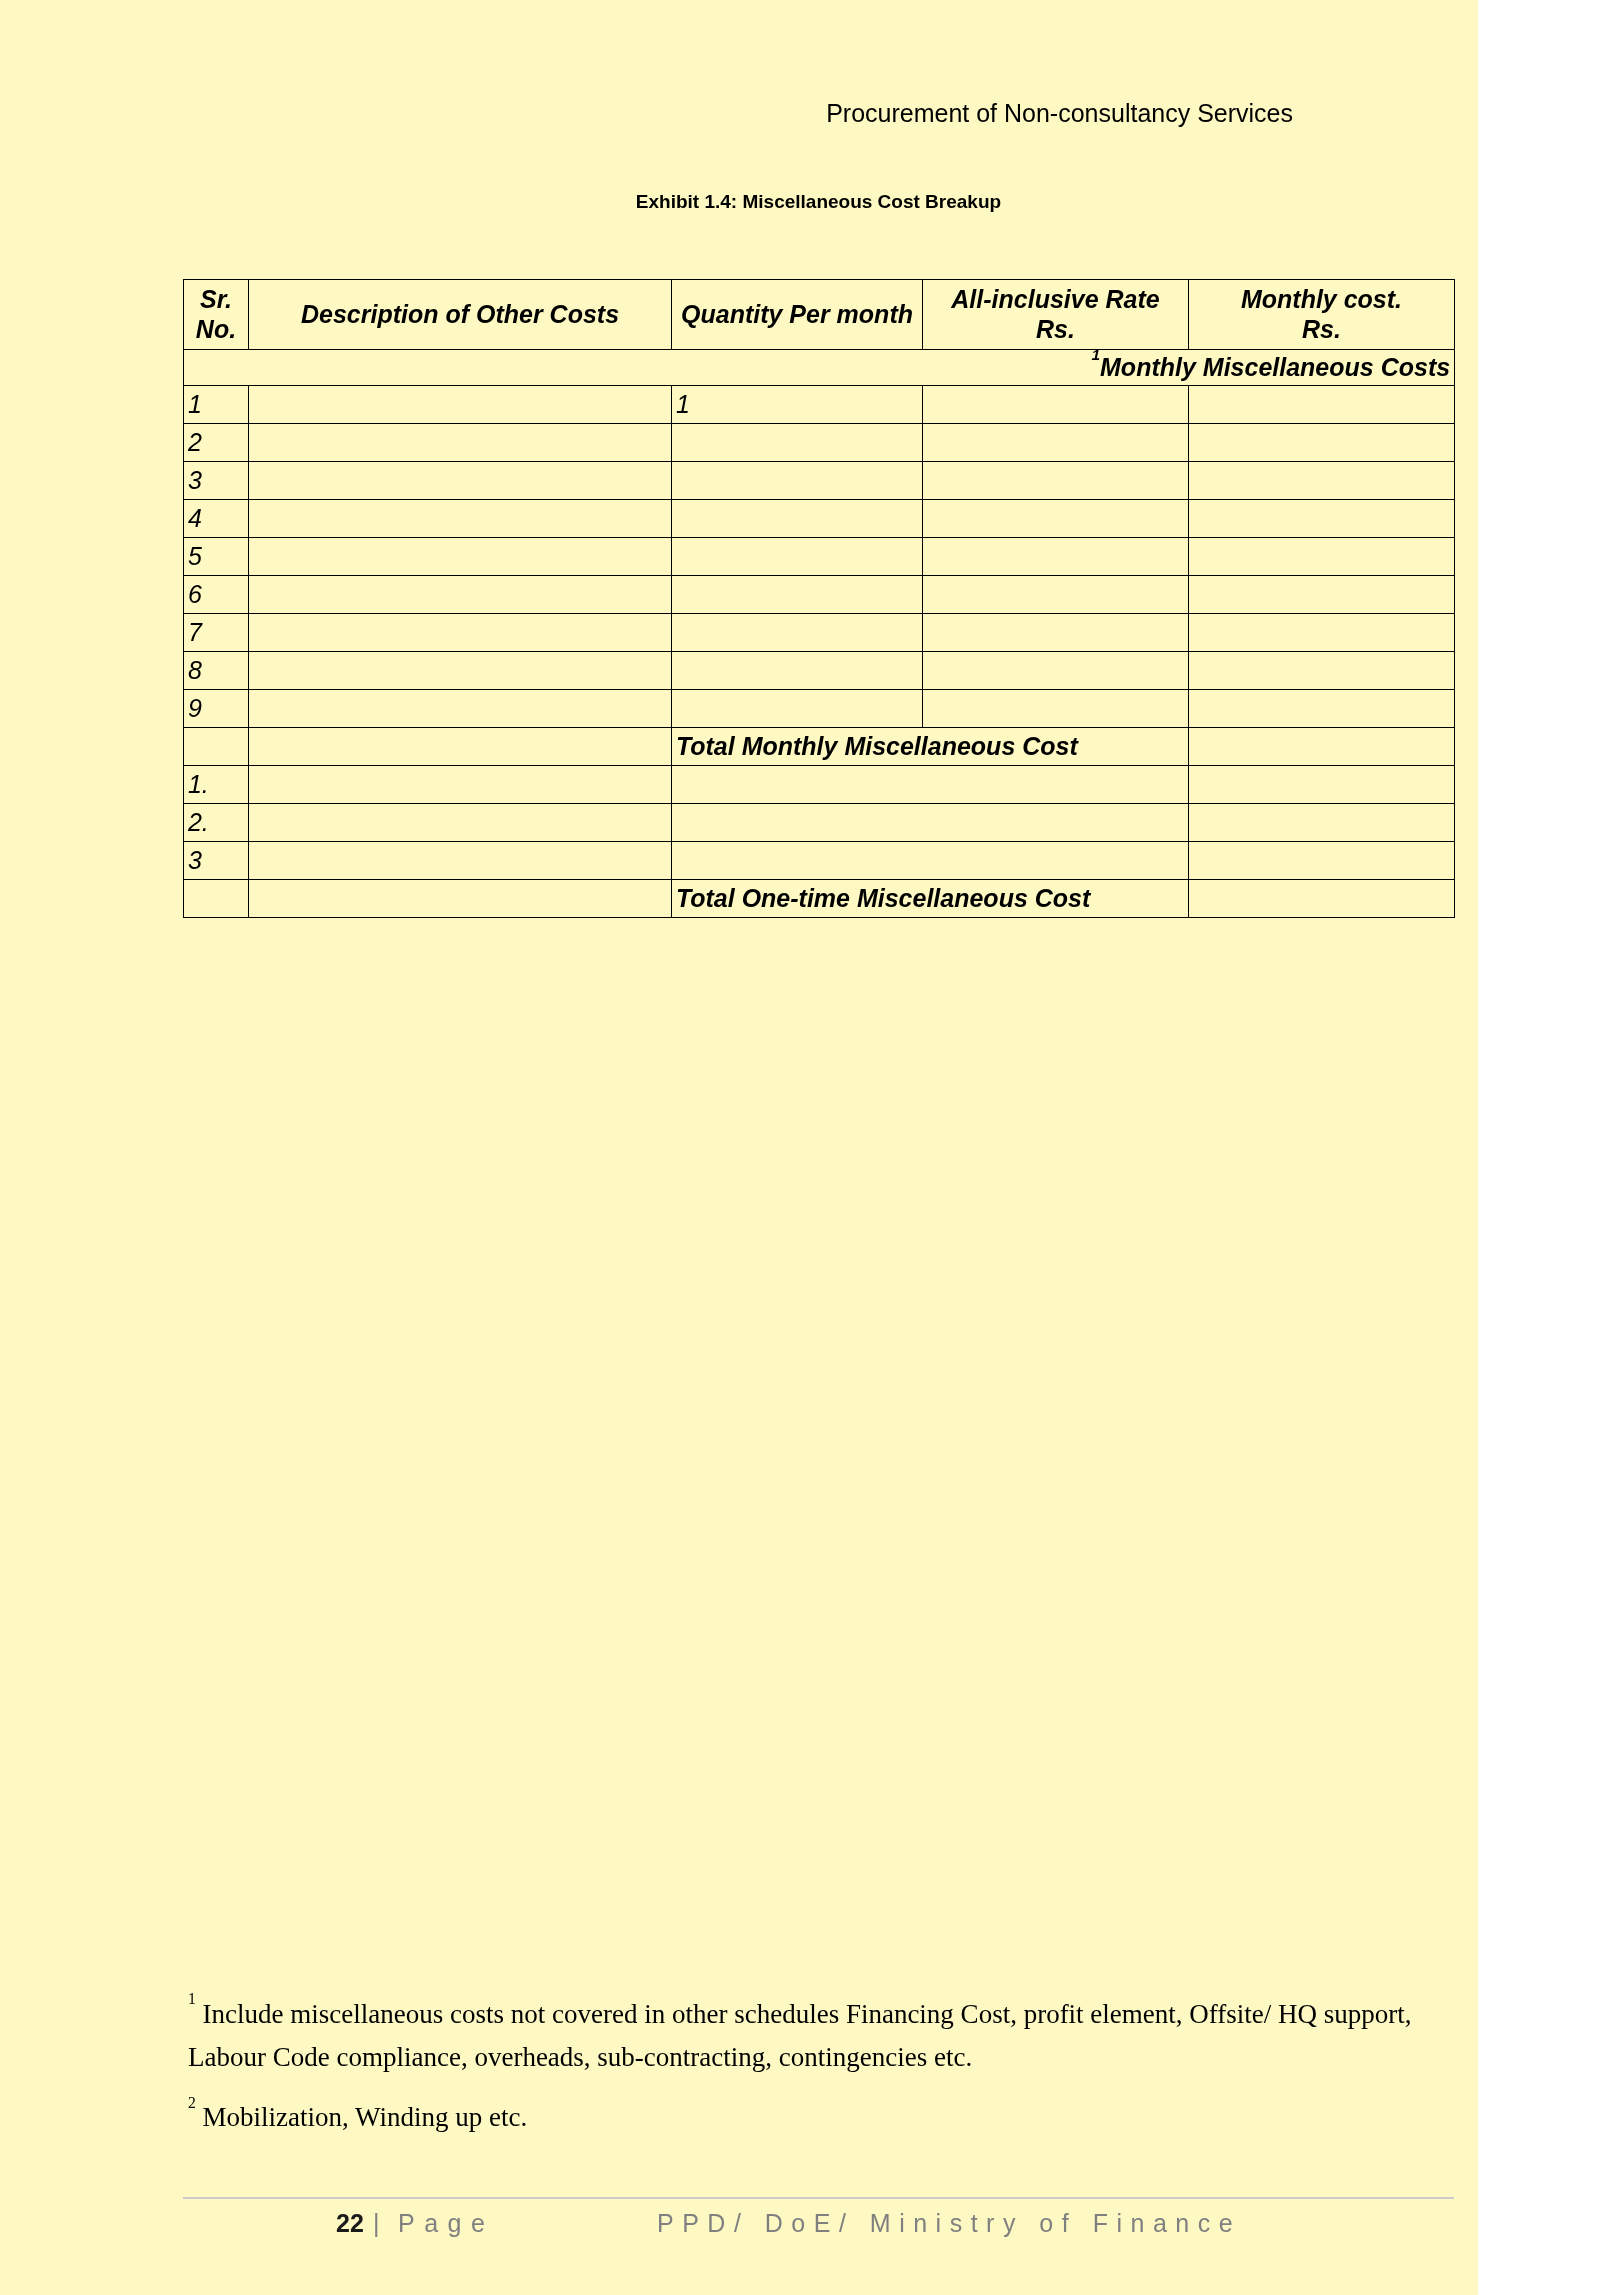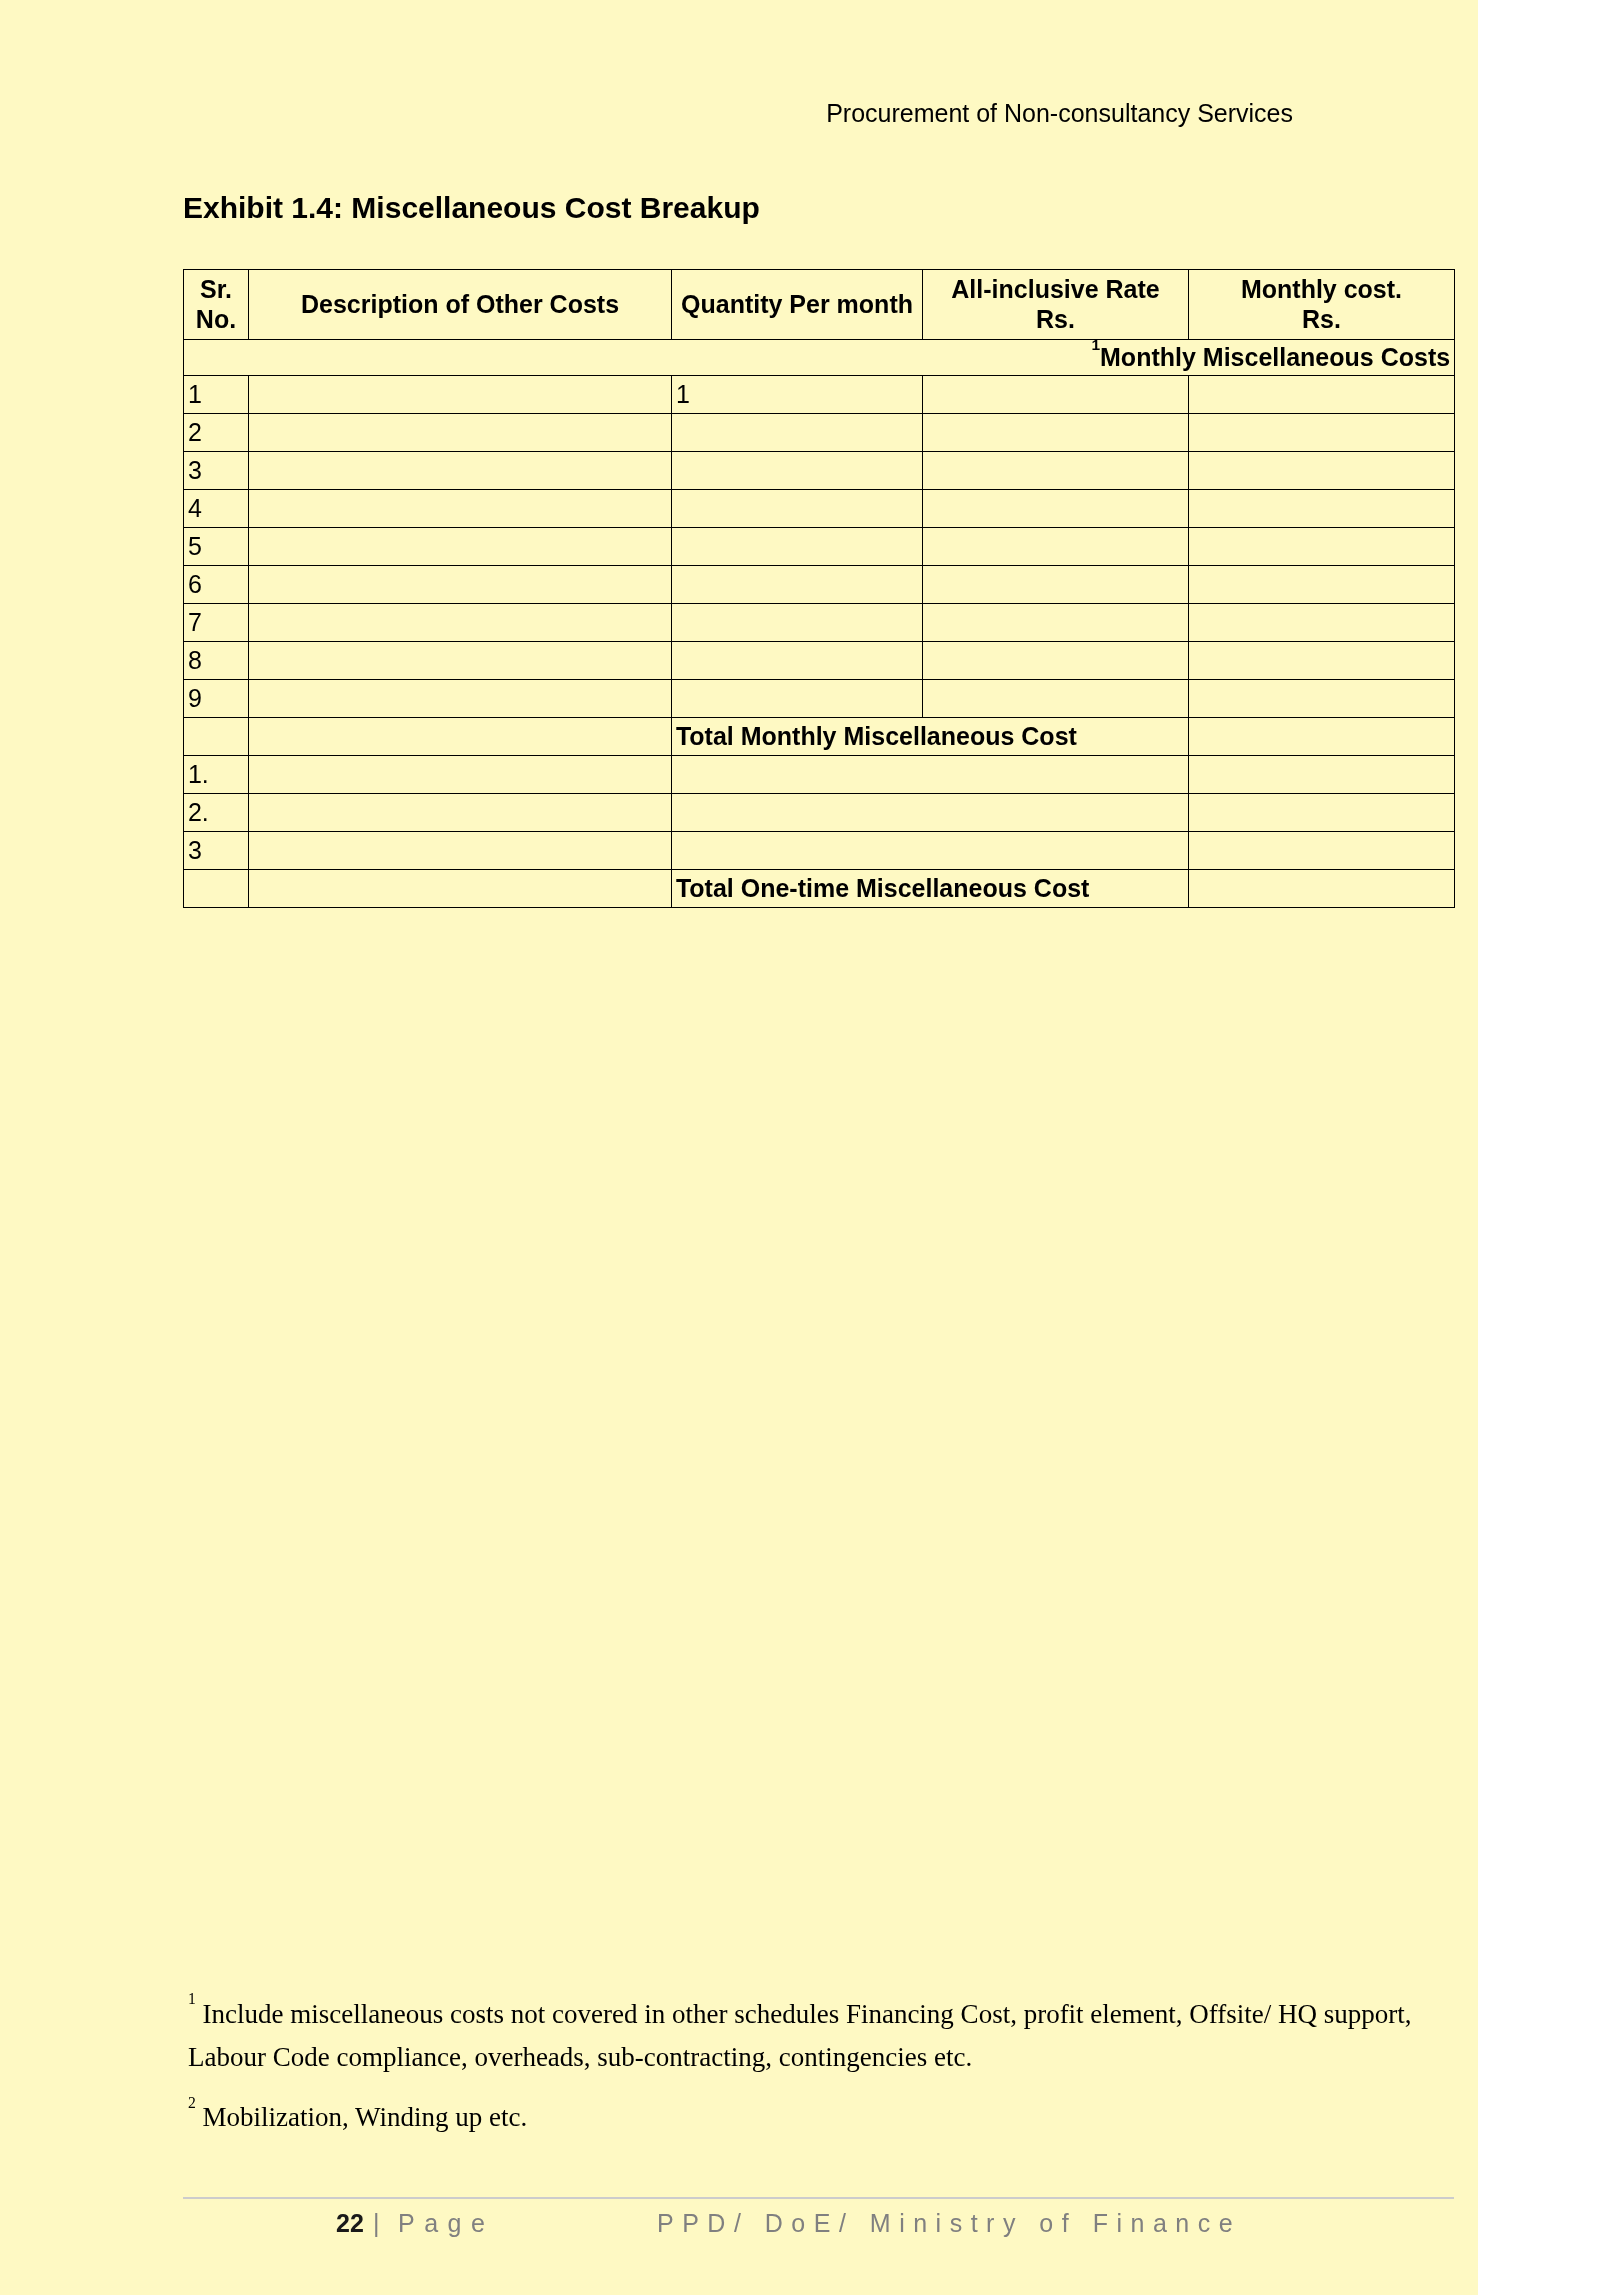--- a/index.html
+++ b/index.html
@@ -18,32 +18,33 @@
     top: 99px;
     right: 185px;
     font-size: 25px;
   }
 
   .doc-title {
     position: absolute;
     top: 191px;
     left: 183px;
     width: 1271px;
-    text-align: left;
-    font-size: 30px;
+    text-align: center;
+    font-size: 19px;
     font-weight: bold;
   }
 
   table.cost-table {
     position: absolute;
-    top: 269px;
+    top: 279px;
     left: 183px;
     border-collapse: collapse;
     table-layout: fixed;
     width: 1271px;
+    font-style: italic;
   }
   table.cost-table th,
   table.cost-table td {
     border: 1.3px solid #000000;
     font-size: 25px;
     padding: 0 3.9px;
     vertical-align: middle;
     overflow: hidden;
   }
   table.cost-table th {

